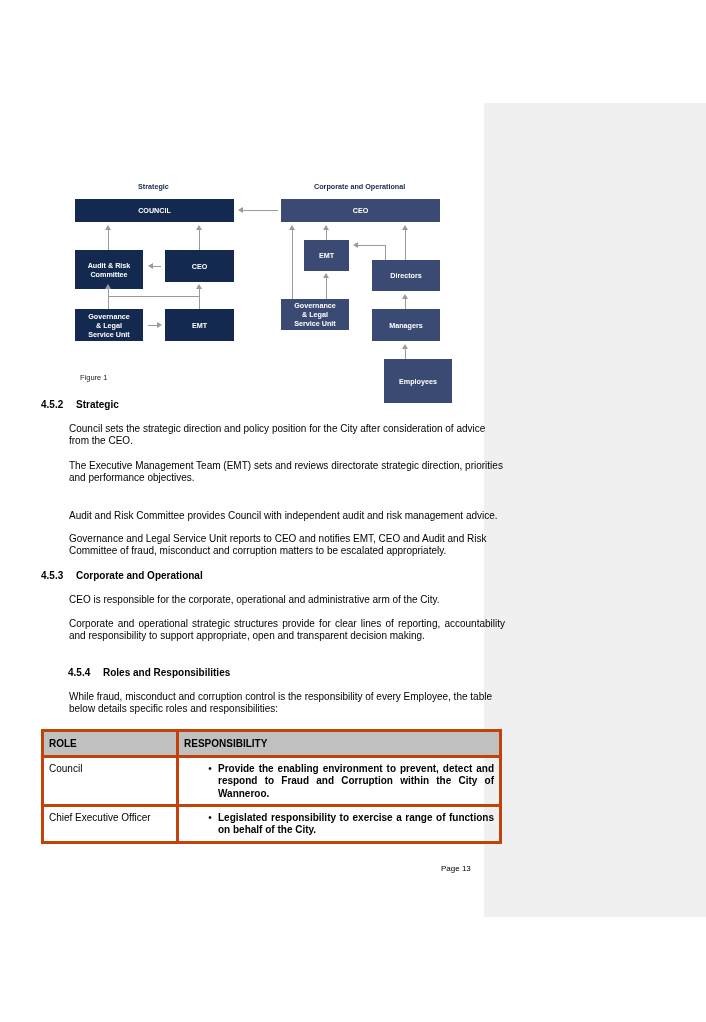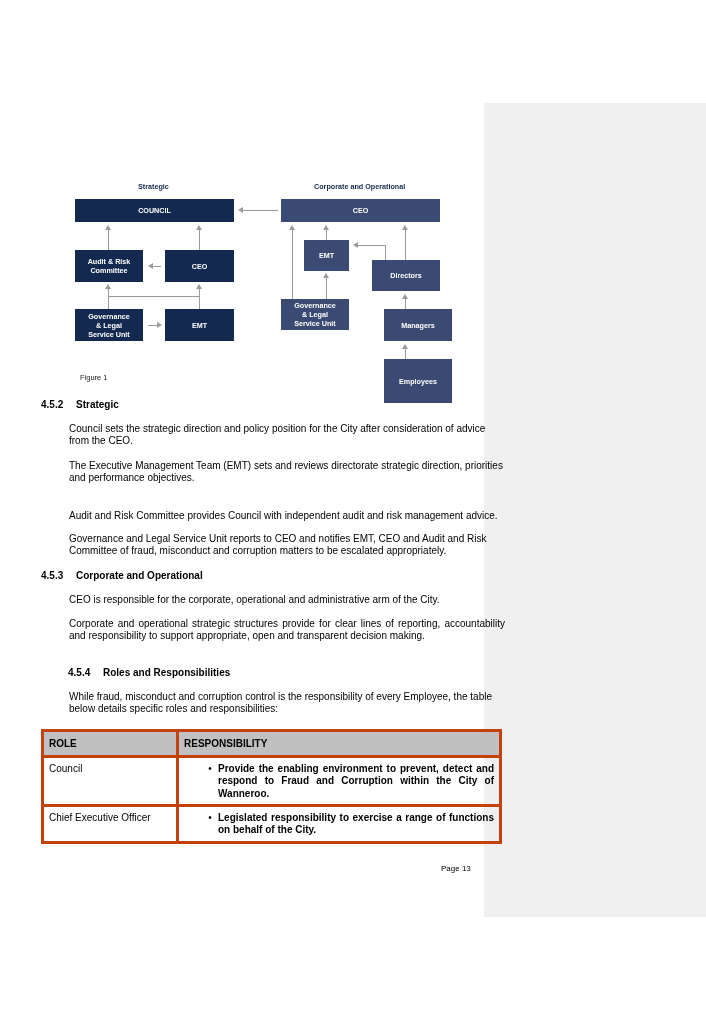--- a/index.html
+++ b/index.html
@@ -73,21 +73,21 @@
 
 <div class="comment-pane"></div>
 
 <div>
   <div class="diagram-heading" style="left:138px; top:182px;">Strategic</div>
   <div class="diagram-heading" style="left:314px; top:182px;">Corporate and Operational</div>
 
   <div class="box strategic" style="left:75px; top:199px; width:159px; height:23px;">
       <span>COUNCIL</span>
     </div>
-  <div class="box strategic" style="left:75px; top:250px; width:68px; height:32px;">
+  <div class="box strategic" style="left:75px; top:250px; width:68px; height:39px;">
       <span>Audit &amp; Risk
 Committee</span>
     </div>
   <div class="box strategic" style="left:165px; top:250px; width:69px; height:32px;">
       <span>CEO</span>
     </div>
   <div class="box strategic" style="left:75px; top:309px; width:68px; height:32px;">
       <span>Governance
 &amp; Legal
 Service Unit</span>
@@ -120,21 +120,21 @@
       <span>EMT</span>
     </div>
   <div class="box corporate" style="left:372px; top:260px; width:68px; height:31px;">
       <span>Directors</span>
     </div>
   <div class="box corporate" style="left:281px; top:299px; width:68px; height:31px;">
       <span>Governance
 &amp; Legal
 Service Unit</span>
     </div>
-  <div class="box corporate" style="left:372px; top:309px; width:68px; height:32px;margin-left:12px;">
+  <div class="box corporate" style="left:372px; top:309px; width:68px; height:32px;">
       <span>Managers</span>
     </div>
   <div class="box corporate" style="left:384px; top:359px; width:68px; height:44px;">
       <span>Employees</span>
     </div>
 
   <div class="line" style="left:292px; top:229px; width:1px; height:70px;"></div>
   <div class="arrow-up" style="left:289px; top:225px;"></div>
   <div class="line" style="left:326px; top:229px; width:1px; height:11px;"></div>
   <div class="arrow-up" style="left:323px; top:225px;"></div>

